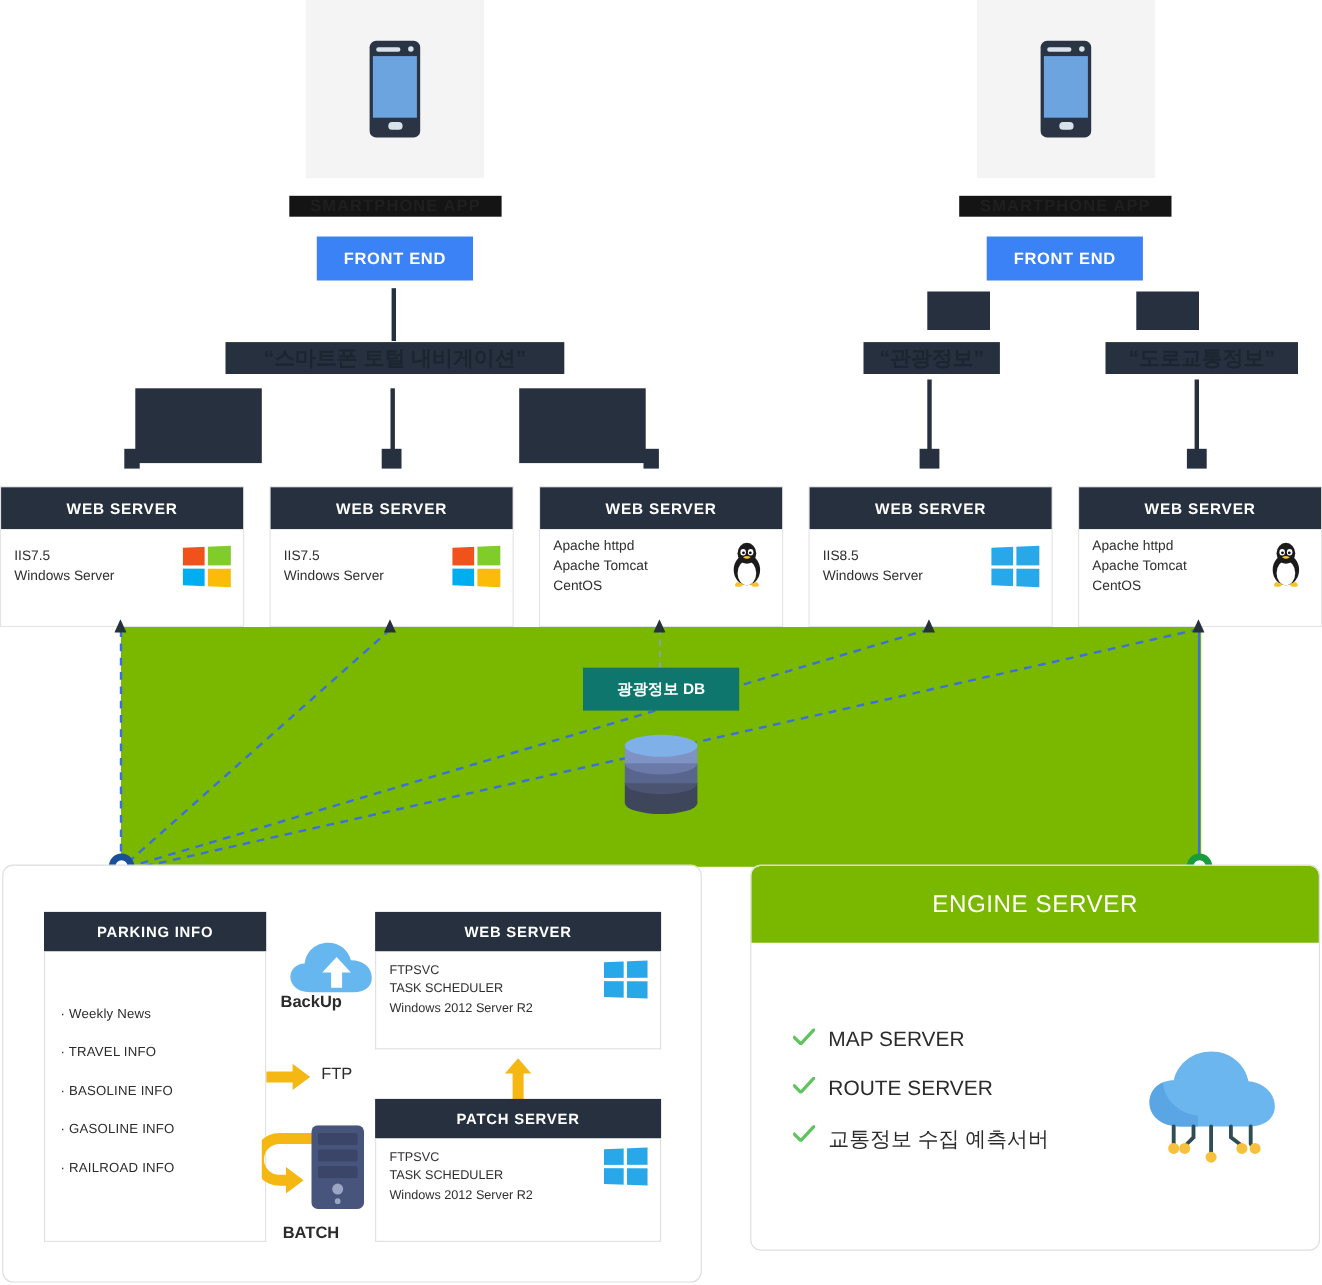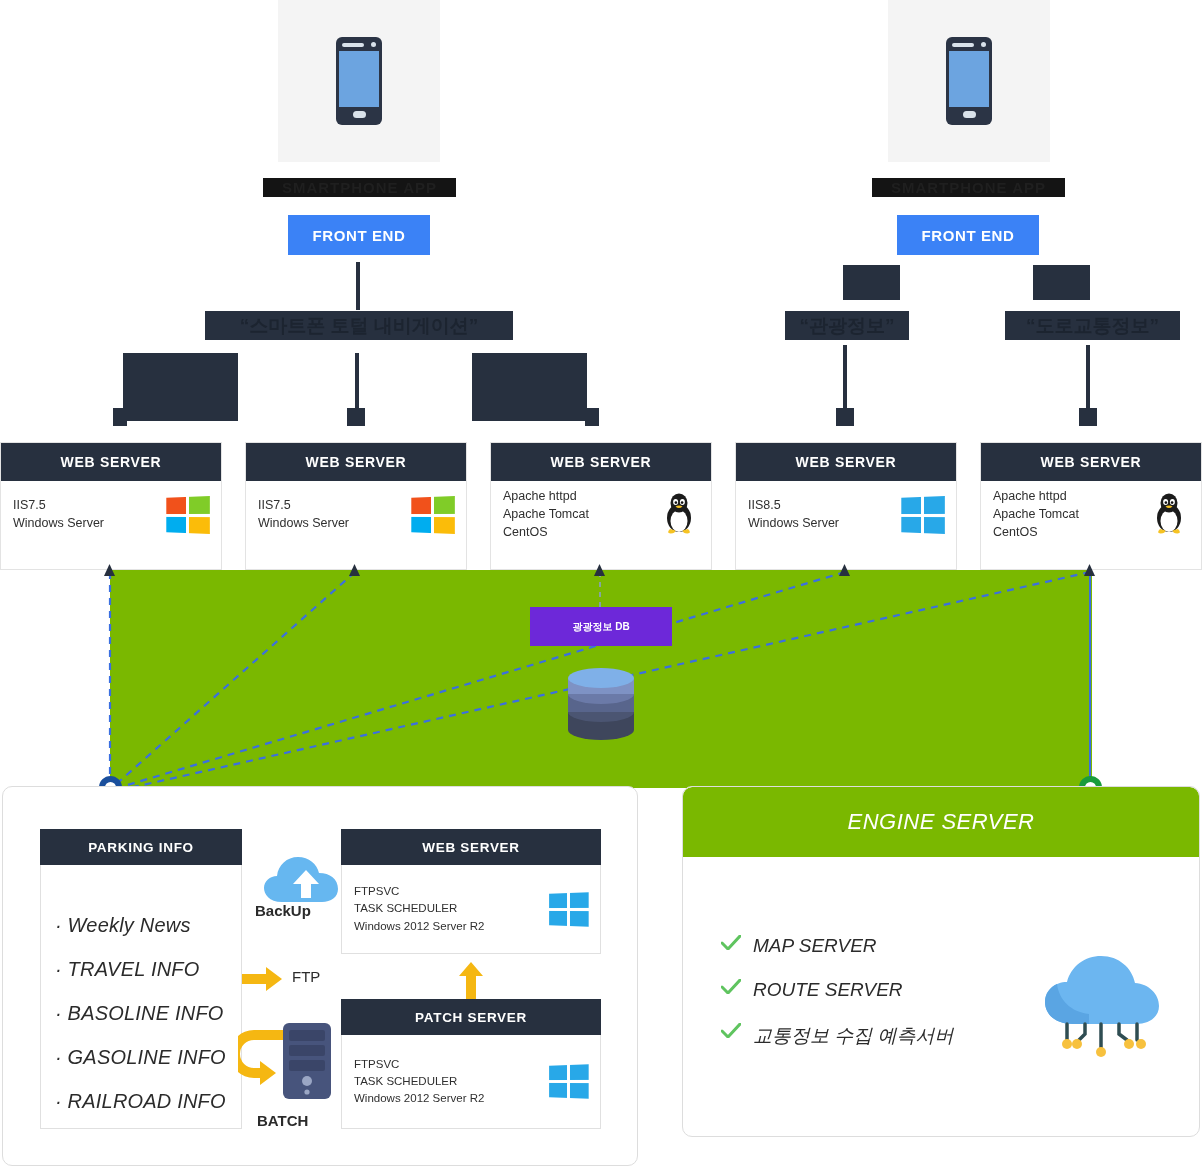--- a/index.html
+++ b/index.html
@@ -51,36 +51,36 @@
   .tux{width:40px;height:42px;}
 
   
   #green-band{background:#7ab800;}
   .anchor{width:11px;height:13px;}
 
   .ring{border-radius:50%;background:#fff;box-sizing:border-box;}
   .ring-blue{border:6px solid #1a4f9c;}
   .ring-green{border:6px solid #199c3c;}
 
-  .dbtag{background:#6d28d9;color:#fff;font-size:10px;font-weight:700;
+  .dbtag{background:#0f766e;color:#fff;font-size:14px;font-weight:700;
          display:flex;align-items:center;justify-content:center;}
 
   
   .panel{background:#fff;border:1px solid #ddd;border-radius:10px;box-sizing:border-box;}
   .panel-head-green{background:#7ab800;color:#fff;font-size:22px;letter-spacing:.5px;
         height:70px;border-radius:9px 9px 0 0;display:flex;align-items:center;justify-content:center;}
 
   .boxhead{background:#27303f;color:#fff;font-size:13.5px;font-weight:700;letter-spacing:.7px;
            height:36px;display:flex;align-items:center;justify-content:center;}
   .boxbody{background:#fff;border:1px solid #e0e0e0;border-top:none;box-sizing:border-box;}
 
   .infolist{list-style:none;margin:0;padding:0;}
-  .infolist li{font-size:20px;color:#2b2b2b;margin:0 0 21px 14px;letter-spacing:.2px;font-style:italic;}
-
-  .small-card-body{display:flex;align-items:center;justify-content:space-between;padding:9px 12px;box-sizing:border-box;}
+  .infolist li{font-size:12px;color:#2b2b2b;margin:0 0 21px 14px;letter-spacing:.2px;}
+
+  .small-card-body{display:flex;justify-content:space-between;padding:9px 12px;box-sizing:border-box;}
   .small-card-body .txt{font-size:11.5px;color:#2f2f2f;line-height:1.5;}
 
   .label-under{font-size:15px;font-weight:700;color:#2b2b2b;}
   .ftp-label{font-size:15px;color:#2b2b2b;font-weight:400;}
 
   .engine-item{display:flex;gap:12px;margin-bottom:22px;}
   .engine-item .lbl{font-size:19px;color:#2b2b2b;}
   .chk{width:20px;height:15px;flex:none;}
 </style>
 </head>
@@ -373,21 +373,21 @@
       <div class="win4 win-blue" style="width:40px;height:33px;">
           <i></i>
           <i></i>
           <i></i>
           <i></i>
         </div>
     </div>
   </div>
 </div>
 
-<div class="abs panel" style="left:682px;top:786px;width:518px;height:351px;overflow:hidden;font-style:italic;">
+<div class="abs panel" style="left:682px;top:786px;width:518px;height:351px;overflow:hidden;">
   <div class="panel-head-green">ENGINE SERVER</div>
 
   <div style="position:absolute;left:38px;top:148px;">
     <div class="engine-item">
       <svg class="chk" viewBox="0 0 20 15">
         <path d="M1 8 L7 14 L19 1" stroke="#5fc45f" stroke-width="3" fill="none" stroke-linecap="round" stroke-linejoin="round"></path>
       </svg>
       <span class="lbl">MAP SERVER</span>
     </div>
     <div class="engine-item">

